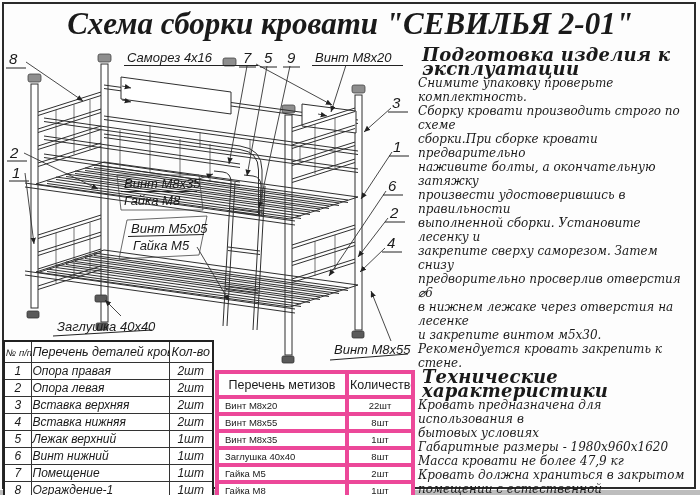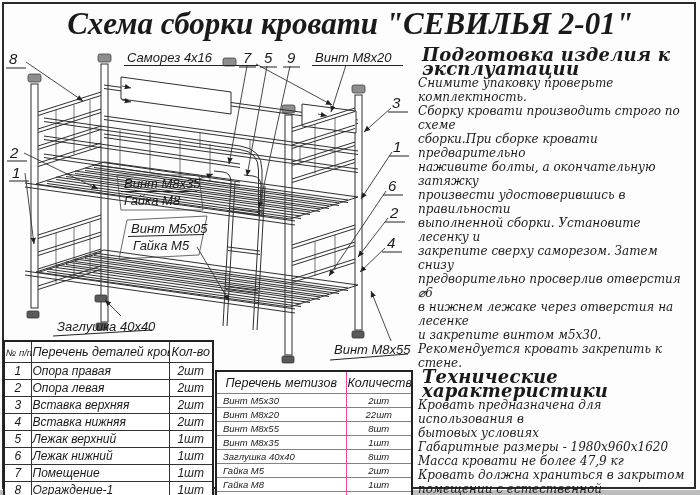--- a/index.html
+++ b/index.html
@@ -39,21 +39,21 @@
                border:2px solid #222;}
   #parts-table th,#parts-table td{border:1px solid #333;font-style:italic;overflow:hidden;white-space:nowrap;}
   #parts-table th{height:18px;font-size:12.5px;font-weight:normal;text-align:center;}
   #parts-table th.num{font-size:9.5px;}
   #parts-table td{height:14px;font-size:12px;}
   #parts-table td.c{text-align:center;}
   #parts-table td.l{text-align:left;}
 
   #hw-table{position:absolute;left:215px;top:370px;width:196px;table-layout:fixed;
             border:2px solid #222;}
-  #hw-table th,#hw-table td{border:1px solid #ec4899;font-style:italic;overflow:hidden;white-space:nowrap;}
+  #hw-table th,#hw-table td{border:4px solid #ec4899;overflow:hidden;white-space:nowrap;}
   #hw-table th{height:19px;font-size:12.5px;font-weight:normal;text-align:center;}
   #hw-table td{height:9px;font-size:9.5px;}
   #hw-table td.c{text-align:center;}
   #hw-table td.l{text-align:left;padding-left:6px;}
 </style>
 </head>
 <body>
 
 <div id="page">
   <div id="sheet-border"></div>
@@ -342,21 +342,21 @@
           <td class="l">Вставка нижняя</td>
           <td class="c">2шт</td>
         </tr>
     <tr>
           <td class="c">5</td>
           <td class="l">Лежак верхний</td>
           <td class="c">1шт</td>
         </tr>
     <tr>
           <td class="c">6</td>
-          <td class="l">Лежак нижний</td>
+          <td class="l">Винт нижний</td>
           <td class="c">1шт</td>
         </tr>
     <tr>
           <td class="c">7</td>
           <td class="l">Помещение</td>
           <td class="c">1шт</td>
         </tr>
     <tr>
           <td class="c">8</td>
           <td class="l">Ограждение-1</td>
@@ -370,24 +370,20 @@
     <colgroup>
         <col style="width:130px">
         <col style="width:66px">
       </colgroup>
     <tbody>
         <tr>
       <th>Перечень метизов</th>
       <th>Количество</th>
     </tr>
     <tr>
-          <td class="l">Винт М5х30</td>
-          <td class="c">2шт</td>
-        </tr>
-    <tr>
           <td class="l">Винт М8х20</td>
           <td class="c">22шт</td>
         </tr>
     <tr>
           <td class="l">Винт М8х55</td>
           <td class="c">8шт</td>
         </tr>
     <tr>
           <td class="l">Винт М8х35</td>
           <td class="c">1шт</td>

